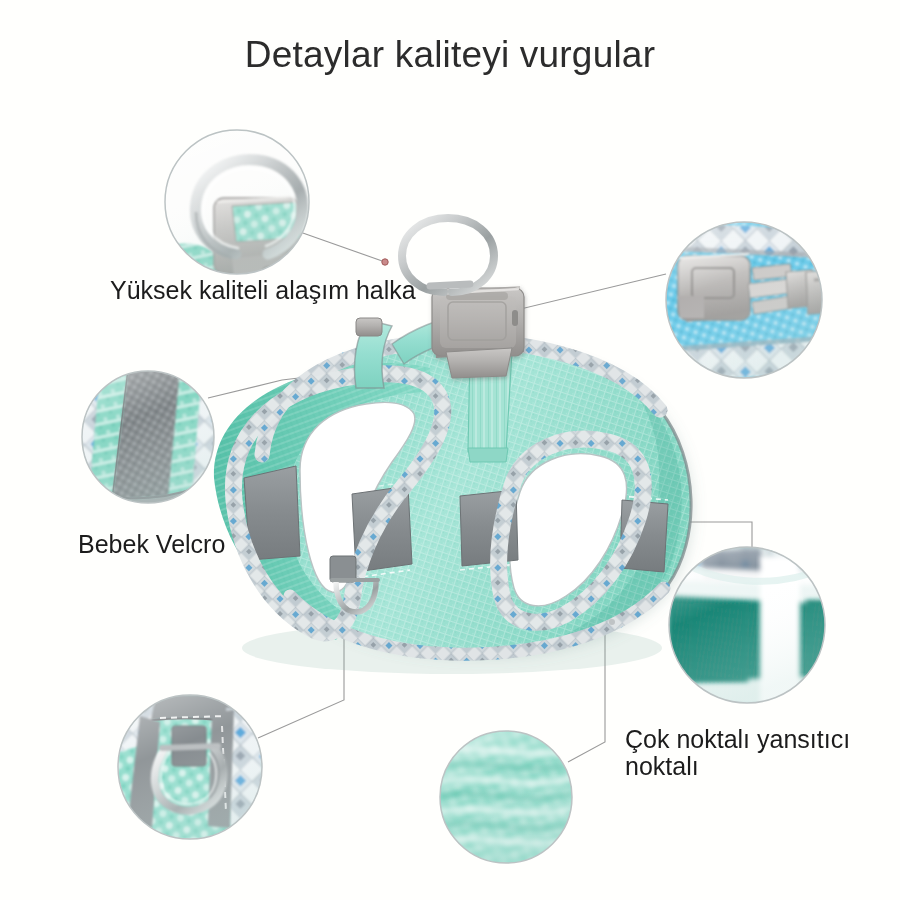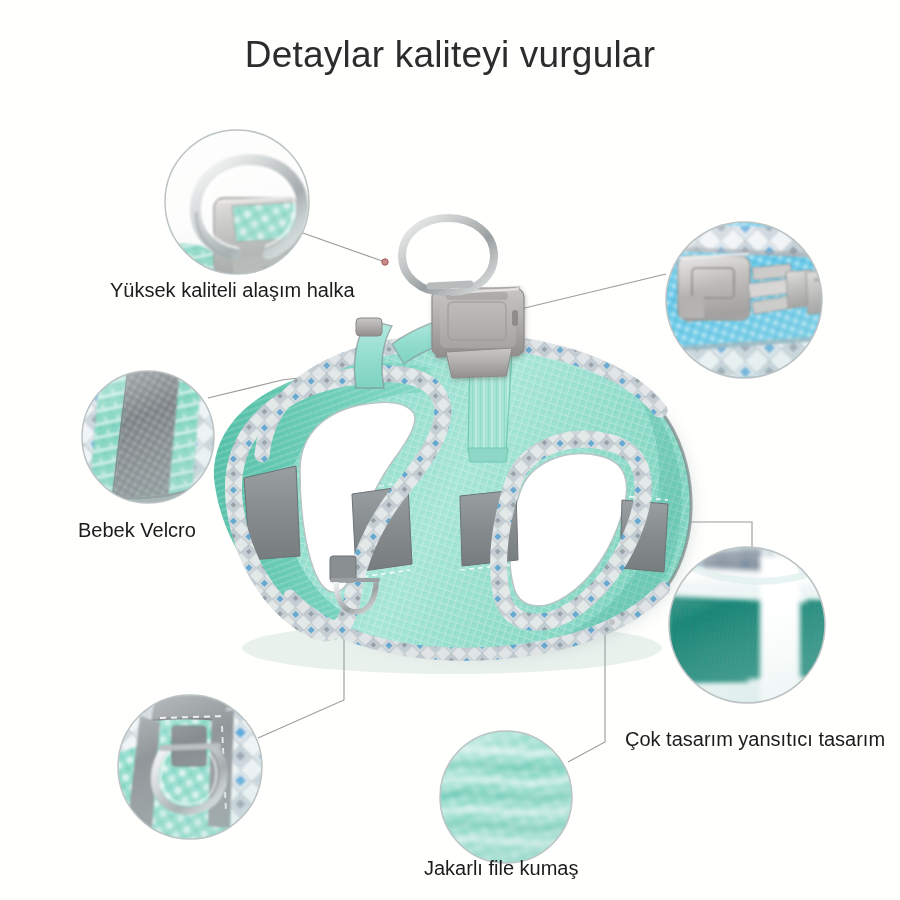--- a/index.html
+++ b/index.html
@@ -15,26 +15,26 @@
 
   
   #title{
     left:0;top:34px;width:900px;text-align:center;
     font-size:37px;color:#2c2c2c;letter-spacing:.2px;
     font-weight:400;white-space:nowrap;
   }
 
   
   .label{
-    font-size:20px;color:#1c1c1c;line-height:27px;
+    font-size:25px;color:#1c1c1c;line-height:27px;
     white-space:pre-line;font-weight:400;
   }
   #lbl-dring{left:110px;top:277px;}
   #lbl-buckle{left:655px;top:366px;}
-  #lbl-velcro{left:78px;top:517px;}
+  #lbl-velcro{left:78px;top:531px;}
   #lbl-reflect{left:625px;top:726px;}
   #lbl-smalldring{left:12px;top:822px;line-height:30px;}
   #lbl-mesh{left:424px;top:855px;}
 
   
   svg.layer{position:absolute;left:0;top:0;width:900px;height:900px;overflow:visible;}
   svg.layer.under{z-index:1;}
   svg.layer.over{z-index:3;}
   #product-layer{z-index:2;}
   .txt{z-index:5;}
@@ -604,18 +604,17 @@
 
   </svg>
 
   <div class="abs txt" id="title">Detaylar kaliteyi vurgular</div>
 
   <div class="abs txt label" id="lbl-dring">Yüksek kaliteli alaşım halka</div>
 
 
   <div class="abs txt label" id="lbl-velcro">Bebek Velcro</div>
 
-  <div class="abs txt label" id="lbl-reflect">Çok tasarım yansıtıcı tasarım</div>
-
-
-  <div class="abs txt label" id="lbl-mesh">Jakarlı file kumaş</div>
+  <div class="abs txt label" id="lbl-reflect">Çok noktalı yansıtıcı noktalı</div>
+
+
 
 </div>
 
 </body></html>

